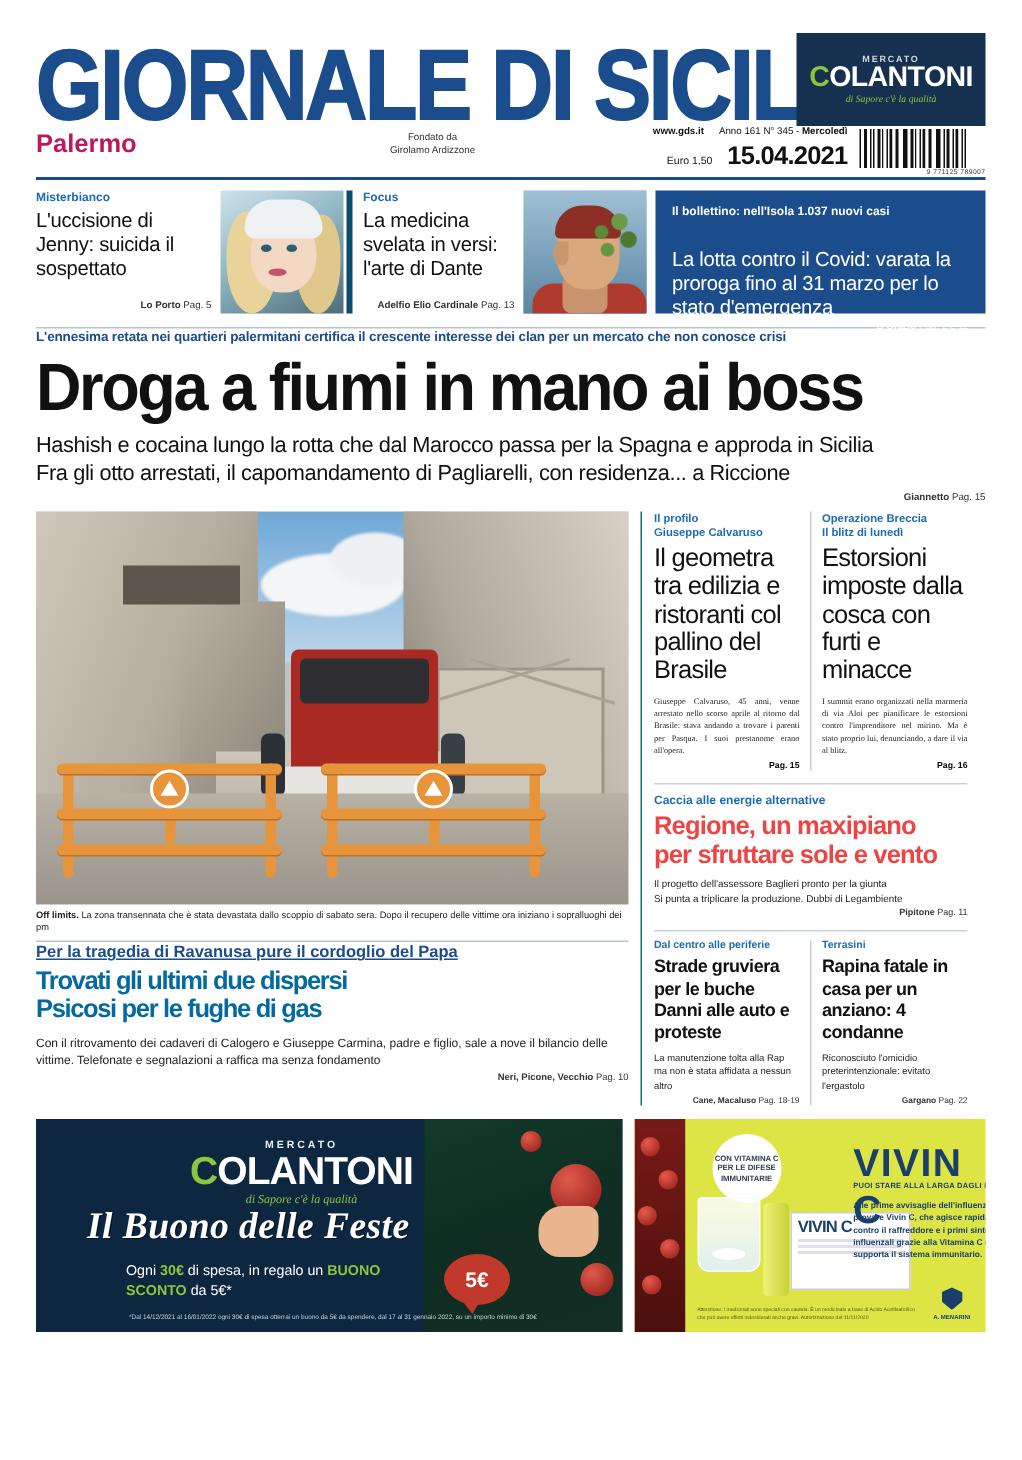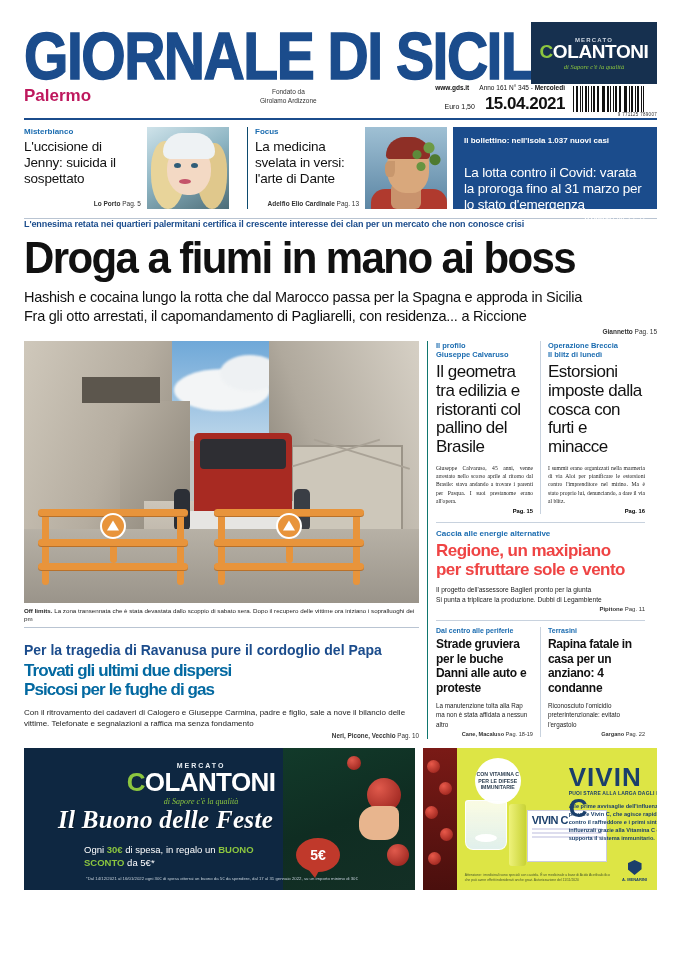--- a/index.html
+++ b/index.html
@@ -52,21 +52,21 @@
   .barcode i.w { width:2px; }
   .barcode i.s { width:1px; background:#fff; }
   .barcode-num { position:absolute; right:0; top:34px; font-size:4.5px; color:#333; letter-spacing:0.3px;}
   .rule { border-top:2px solid #1b4c8c; }
   .rule-thin { border-top:1px solid #b9c4d2; }
 
   
   .teasers { display:flex; gap:0; height:82px; margin-top:7px; }
   .teaser { display:flex; position:relative; }
   .teaser.t1 { width:205px; }
-  .teaser.t2 { width:200px; border-left:1px solid #0c4a6e; margin-left:18px; padding-left:7px;}
+  .teaser.t2 { width:200px; border-left:4px solid #0c4a6e; margin-left:2px; padding-left:7px;}
   .teaser-txt { padding-right:6px; display:flex; flex-direction:column; justify-content:flex-start; }
   .t-kicker { color:#1b6cb0; font-size:8px; font-weight:700; margin-bottom:3px; }
   .t-title { font-size:13.5px; line-height:1.18; color:#111; font-weight:400; letter-spacing:-0.2px;}
   .t-credit { font-size:6.5px; text-align:right; margin-top:auto; color:#333; padding-bottom:2px;}
   .t-credit b { font-weight:700; }
   .t-photo { width:82px; height:82px; flex:0 0 82px; overflow:hidden; position:relative; }
   .t-photo.jenny { background:linear-gradient(150deg,#cfe3ea 0%,#8fb6c4 45%,#4d6d78 100%); }
   .t-photo.dante { background:linear-gradient(160deg,#a8c8da 0%,#6d98b4 50%,#33506a 100%); }
   .jenny .hair-l { width:34px; height:68px; background:#e8d49a; left:4px; top:14px; border-radius:40% 20% 50% 50%; position:absolute;}
   .jenny .hair-r { width:30px; height:66px; background:#e0c88c; right:2px; top:16px; border-radius:20% 40% 50% 50%; position:absolute;}
@@ -132,21 +132,21 @@
   .barrier .bar { position:absolute; left:0; width:100%; height:7px; background:#e8943b; border-radius:4px; box-shadow:0 1px 0 #b9712a;}
   .barrier .bar.t { top:0;} .barrier .bar.m { top:30px;} .barrier .bar.b { top:54px;}
   .barrier .leg { position:absolute; width:7px; height:76px; background:#e8943b; border-radius:4px;}
   .barrier .leg.l { left:4px;} .barrier .leg.r { right:4px;} .barrier .leg.c { left:50%; margin-left:-3px; height:30px; top:24px;}
   .barrier .disc { position:absolute; left:50%; margin-left:-13px; top:4px; width:26px; height:26px; border:2px solid #fff; border-radius:50%; background:#e8943b;}
   .barrier .disc:after { content:""; position:absolute; left:50%; top:50%; transform:translate(-50%,-55%); border-left:6px solid transparent; border-right:6px solid transparent; border-bottom:10px solid #fff;}
 
   .photo-caption { font-size:6.2px; line-height:1.35; color:#222; margin-top:4px; padding-bottom:4px; }
   .photo-caption b { font-weight:700; }
 
-  .sec2-kicker { color:#1b4c8c; font-size:14px; font-weight:700; margin-top:14px;}
+  .sec2-kicker { color:#1b4c8c; font-size:11px; font-weight:700; margin-top:1px;text-decoration:underline;}
   .sec2-head { font-size:17px; line-height:1.1; color:#0369a1; letter-spacing:-0.9px; margin-top:4px; font-weight:700;}
   .sec2-sub { font-size:8px; line-height:1.45; color:#222; margin-top:7px;}
   .sec2-credit { font-size:6.3px; text-align:right; color:#333; margin-top:2px;}
   .sec2-credit b { font-weight:700; }
 
   
   .rc-two { display:flex; gap:7px; }
   .rc-col { width:100px; }
   .rc-col.second { border-left:1px solid #c8d2de; padding-left:7px; width:108px;}
   .rc-kicker { color:#1b6cb0; font-size:7.5px; font-weight:700; line-height:1.3;}

